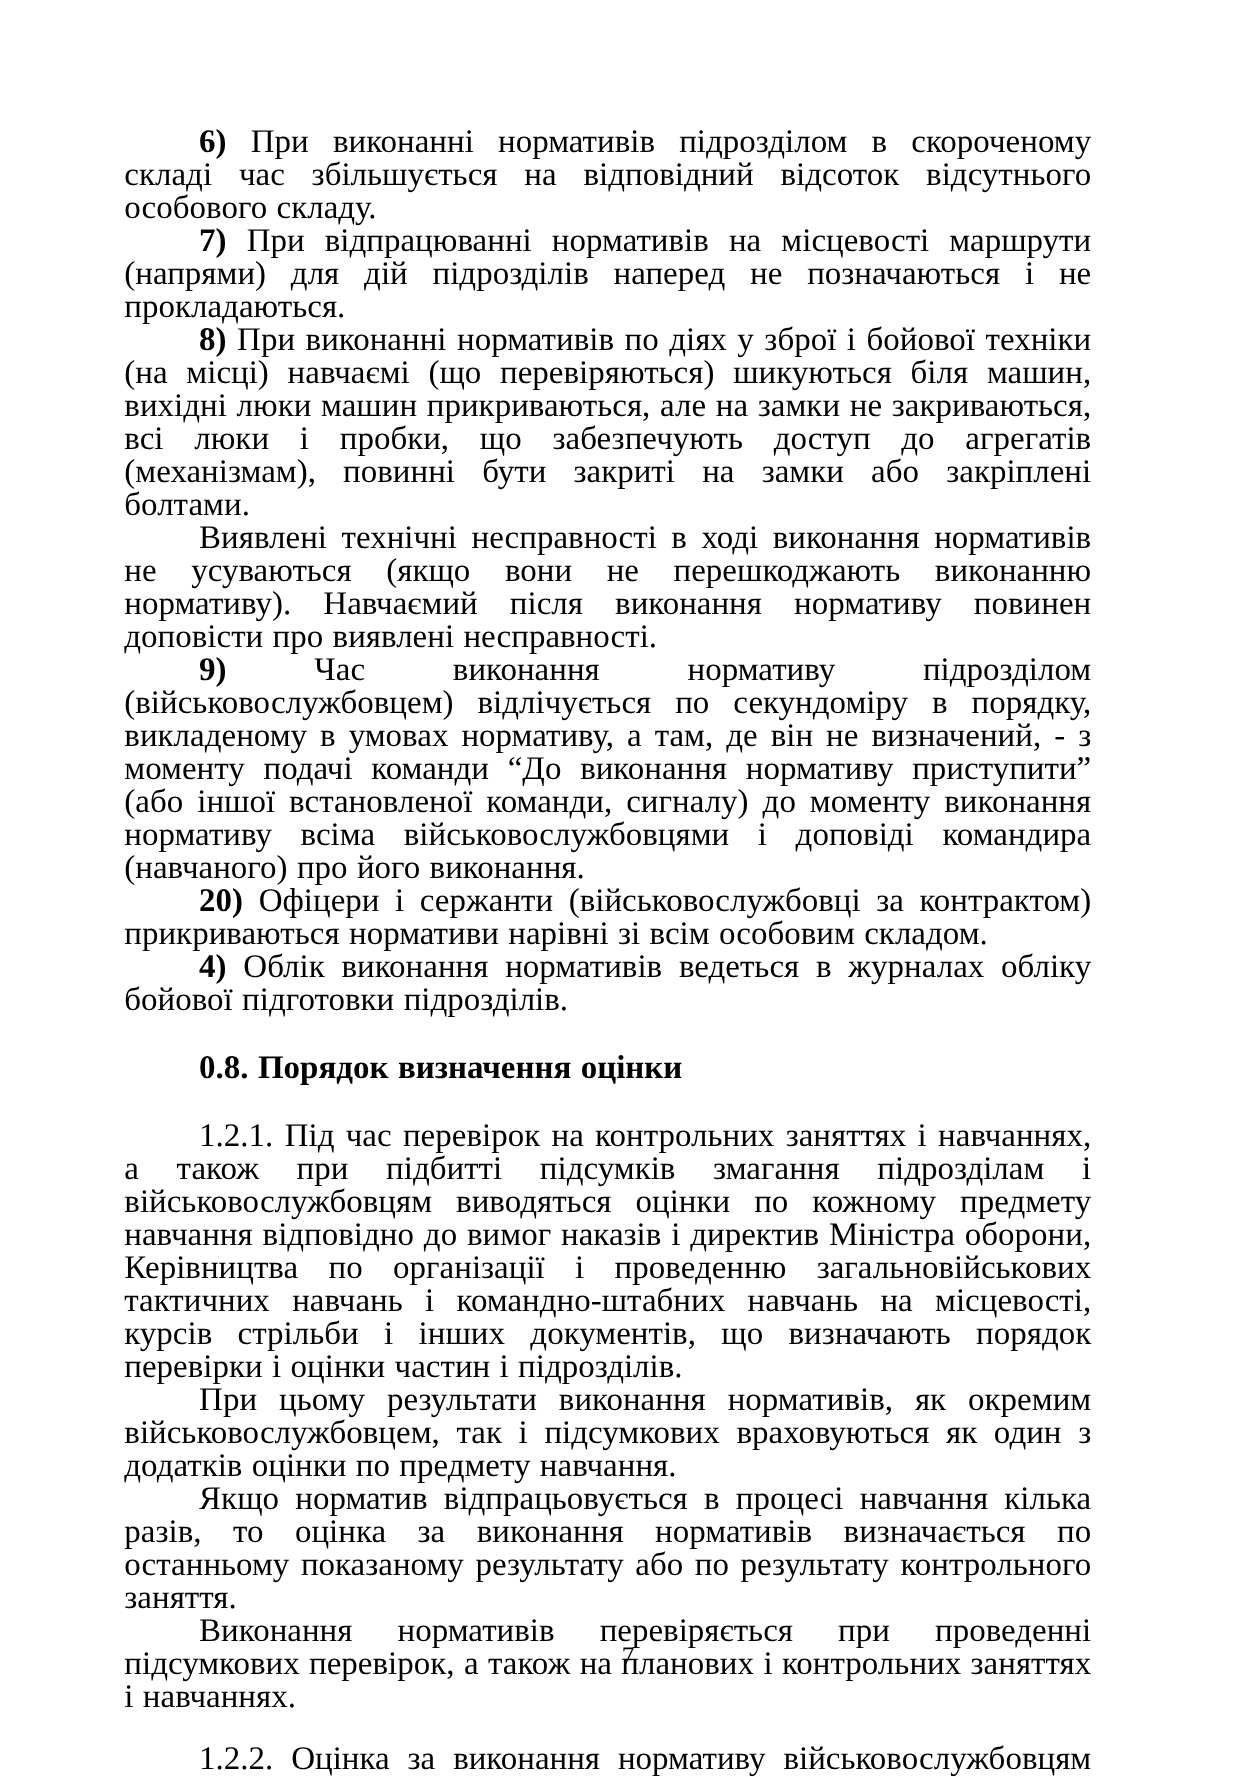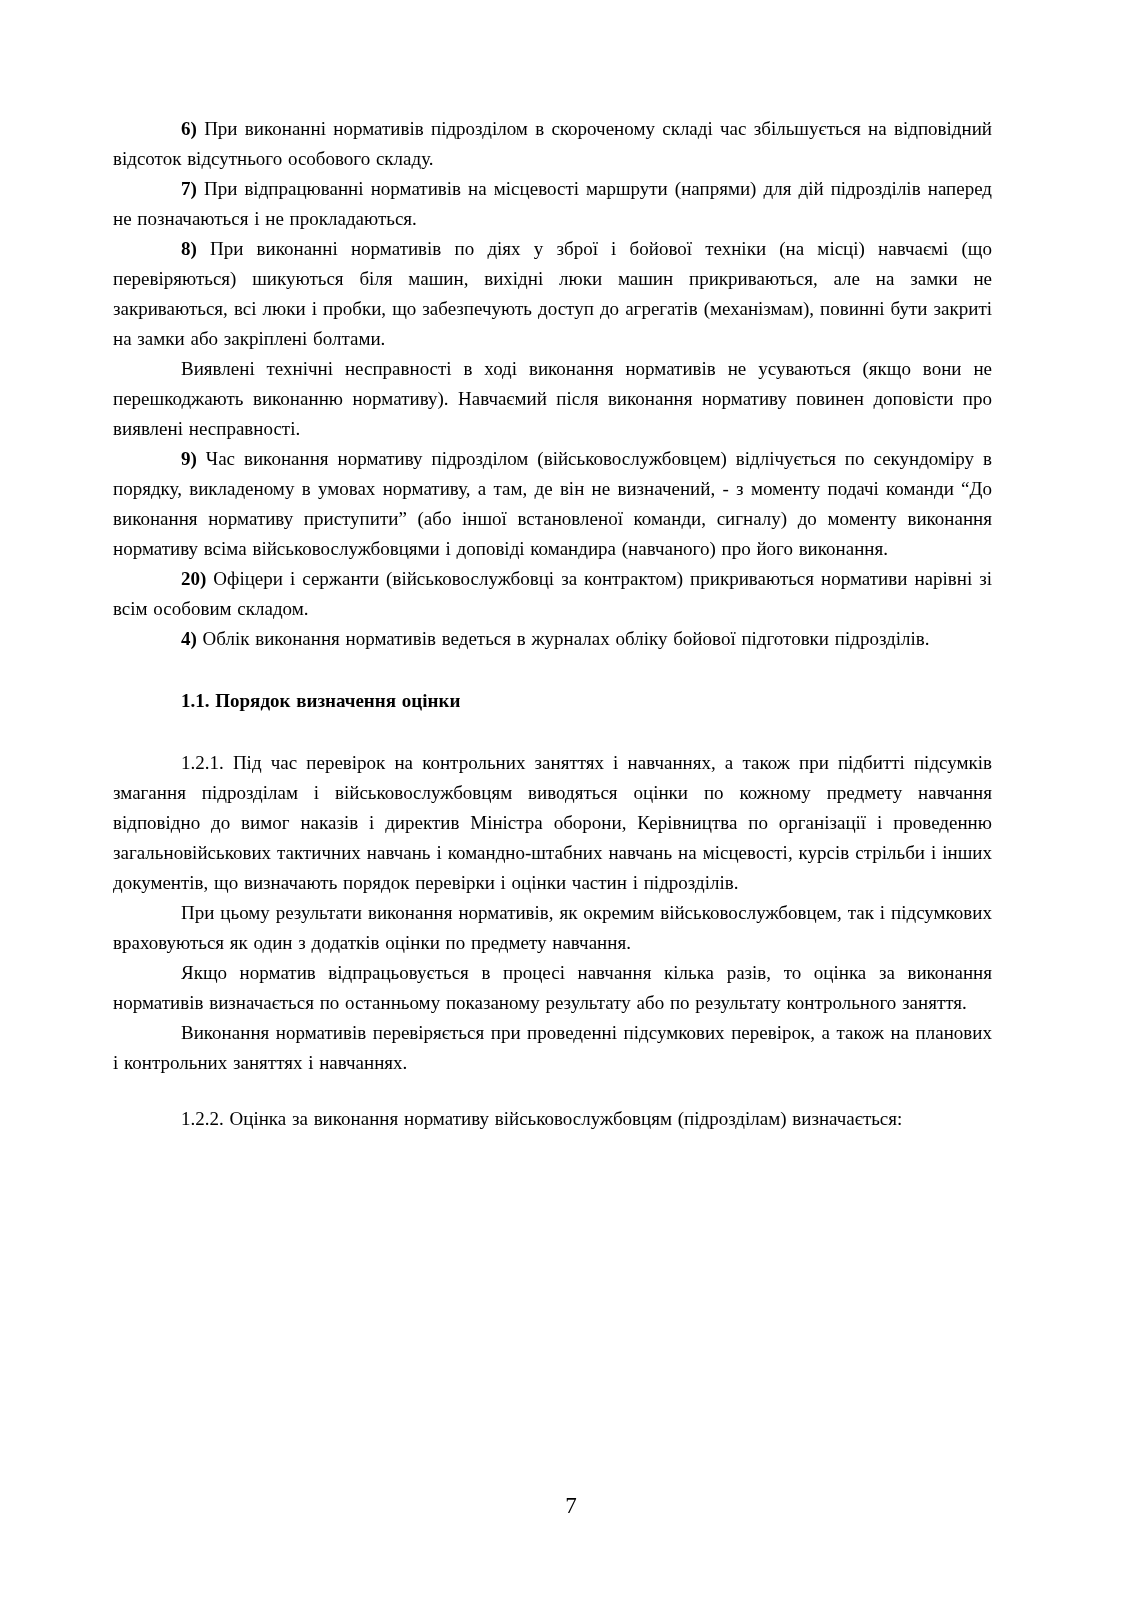--- a/index.html
+++ b/index.html
@@ -15,21 +15,21 @@
     font-family: "Liberation Serif", "DejaVu Serif", serif;
     overflow: hidden;
   }
   .content {
     position: absolute;
     top: 114px;
     left: 113px;
     right: 150px;
   }
   .para {
-    font-size: 19px;
+    font-size: 30px;
     line-height: 30px;
     text-align: justify;
     text-indent: 68px;
     word-spacing: 1px;
   }
   .para .bold { font-weight: bold; }
   .para.heading {
     font-weight: bold;
     text-align: left;
     margin-top: 32px;
@@ -52,21 +52,21 @@
 
 <div class="page">
   <div class="content">
       <p class="para body"><span class="bold">6) </span><span>При виконанні нормативів підрозділом в скороченому складі час збільшується на відповідний відсоток відсутнього особового складу.</span></p>
       <p class="para body"><span class="bold">7) </span><span>При відпрацюванні нормативів на місцевості маршрути (напрями) для дій підрозділів наперед не позначаються і не прокладаються.</span></p>
       <p class="para body"><span class="bold">8) </span><span>При виконанні нормативів по діях у зброї і бойової техніки (на місці) навчаємі (що перевіряються) шикуються біля машин, вихідні люки машин прикриваються, але на замки не закриваються, всі люки і пробки, що забезпечують доступ до агрегатів (механізмам), повинні бути закриті на замки або закріплені болтами.</span></p>
       <p class="para body"><span>Виявлені технічні несправності в ході виконання нормативів не усуваються (якщо вони не перешкоджають виконанню нормативу). Навчаємий після виконання нормативу повинен доповісти про виявлені несправності.</span></p>
       <p class="para body"><span class="bold">9) </span><span>Час виконання нормативу підрозділом (військовослужбовцем) відлічується по секундоміру в порядку, викладеному в умовах нормативу, а там, де він не визначений, - з моменту подачі команди “До виконання нормативу приступити” (або іншої встановленої команди, сигналу) до моменту виконання нормативу всіма військовослужбовцями і доповіді командира (навчаного) про його виконання.</span></p>
       <p class="para body"><span class="bold">20) </span><span>Офіцери і сержанти (військовослужбовці за контрактом) прикриваються нормативи нарівні зі всім особовим складом.</span></p>
       <p class="para body"><span class="bold">4) </span><span>Облік виконання нормативів ведеться в журналах обліку бойової підготовки підрозділів.</span></p>
-      <p class="para heading"><span class="bold">1.1. Порядок визначення оцінки</span></p>
+      <p class="para heading"><span class="bold">0.8. Порядок визначення оцінки</span></p>
       <p class="para body"><span>1.2.1. Під час перевірок на контрольних заняттях і навчаннях, а також при підбитті підсумків змагання підрозділам і військовослужбовцям виводяться оцінки по кожному предмету навчання відповідно до вимог наказів і директив Міністра оборони, Керівництва по організації і проведенню загальновійськових тактичних навчань і командно-штабних навчань на місцевості, курсів стрільби і інших документів, що визначають порядок перевірки і оцінки частин і підрозділів.</span></p>
       <p class="para body"><span>При цьому результати виконання нормативів, як окремим військовослужбовцем, так і підсумкових враховуються як один з додатків оцінки по предмету навчання.</span></p>
       <p class="para body"><span>Якщо норматив відпрацьовується в процесі навчання кілька разів, то оцінка за виконання нормативів визначається по останньому показаному результату або по результату контрольного заняття.</span></p>
       <p class="para body"><span>Виконання нормативів перевіряється при проведенні підсумкових перевірок, а також на планових і контрольних заняттях і навчаннях.</span></p>
       <p class="para body space-before"><span>1.2.2. Оцінка за виконання нормативу військовослужбовцям (підрозділам) визначається:</span></p>
     </div>
   <div class="page-number">7</div>
 </div>
 
 </body></html>

